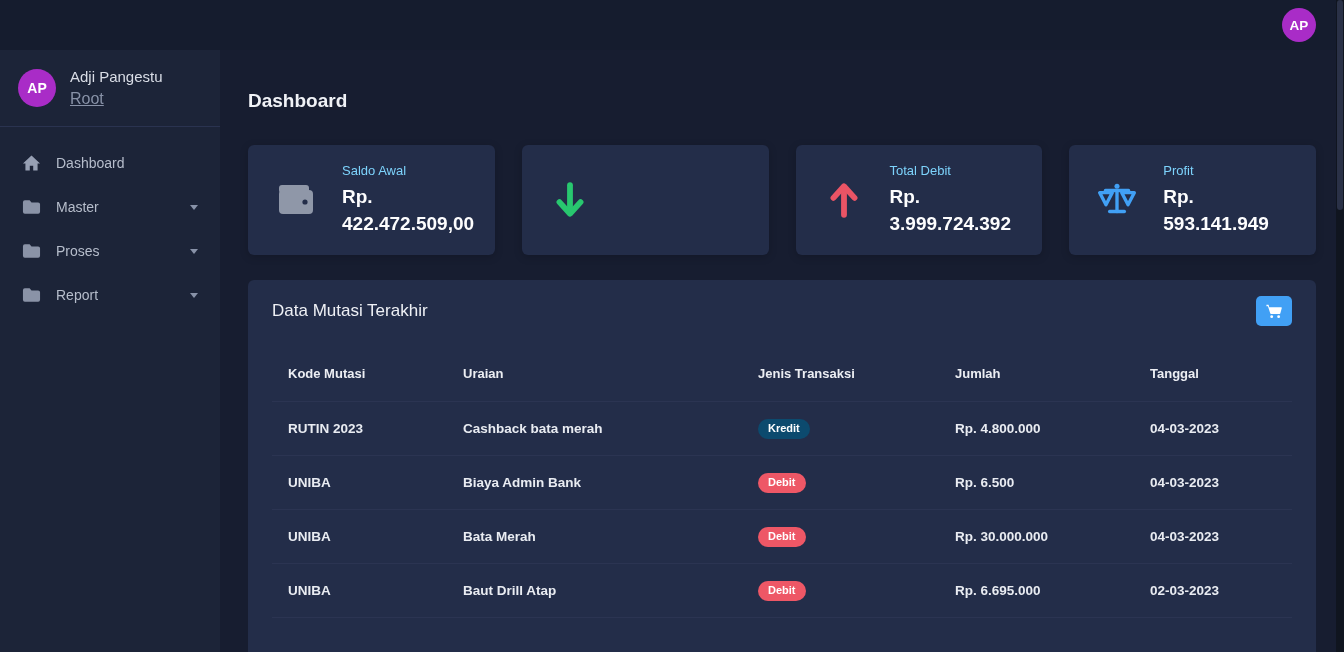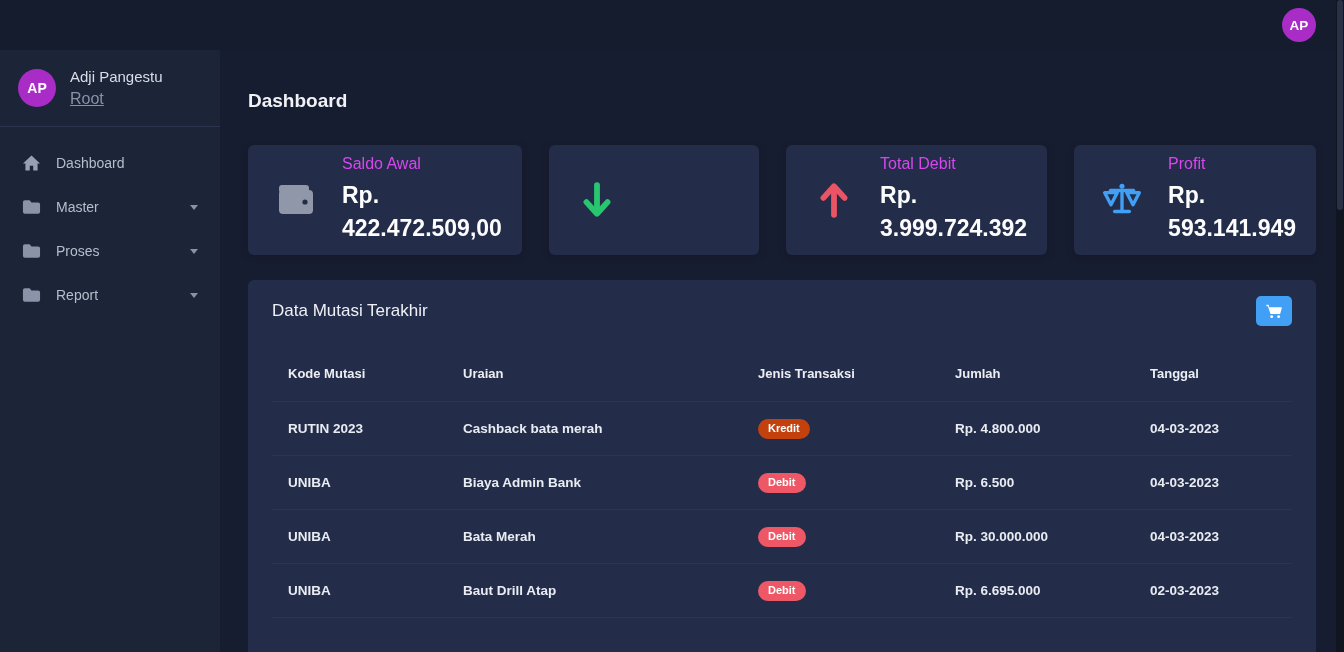--- a/index.html
+++ b/index.html
@@ -65,22 +65,22 @@
   }
   .page-title { font-size:19px; font-weight:bold; color:#f0f2f6; margin-bottom:33px; }
   .cards { display:flex; gap:27px; }
   .card {
     flex:1; height:110px; background:#232d49; border-radius:6px;
     display:flex; align-items:center; padding:0 20px 0 26px;
     box-shadow:0 2px 8px rgba(0,0,0,.18);
   }
   .card-icon { width:44px; flex:none; margin-right:24px; display:flex; align-items:center; justify-content:center; }
   .card-text { max-width:172px; }
-  .card-label { font-size:16px; color:#d946ef; margin-bottom:6px; }
-  .card-value { font-size:23px; font-weight:bold; color:#fdfdfe; line-height:1.42; }
+  .card-label { font-size:13px; color:#7dd3fc; margin-bottom:6px; }
+  .card-value { font-size:19px; font-weight:bold; color:#fdfdfe; line-height:1.42; }
   
   .panel {
     margin-top:25px; background:#232d49; border-radius:6px 6px 0 0;
     padding:16px 24px 40px 24px; min-height:330px;
   }
   .panel-head { display:flex; align-items:center; justify-content:space-between; }
   .panel-title { font-size:17px; font-weight:500; color:#eef0f5; padding-left:0; }
   .panel-btn {
     width:36px; height:30px; background:#41a0f5; border:none; border-radius:5px;
     display:flex; align-items:center; justify-content:center; cursor:pointer;
@@ -93,21 +93,21 @@
   }
   td {
     font-size:13.5px; font-weight:600; color:#e9ecf2;
     padding:0 16px; height:54px; border-top:1px solid #2b3452;
   }
   tr.stub td { height:14px; padding:0; }
   .badge {
     display:inline-block; padding:4px 10px 5px 10px; border-radius:10px;
     font-size:11px; font-weight:bold; color:#fff; line-height:1;
   }
-  .badge.kredit { background:#c2410c; }
+  .badge.kredit { background:#0c4a6e; }
   .badge.debit  { background:#ee5766; }
   
   .scrollbar {
     position:absolute; top:0; right:0; width:8px; height:652px; background:#10151f;
   }
   .scrollbar .thumb { position:absolute; top:0; right:1px; width:6px; height:210px; background:#2a3147; border-radius:3px; }
 </style>
 </head>
 <body>
 

